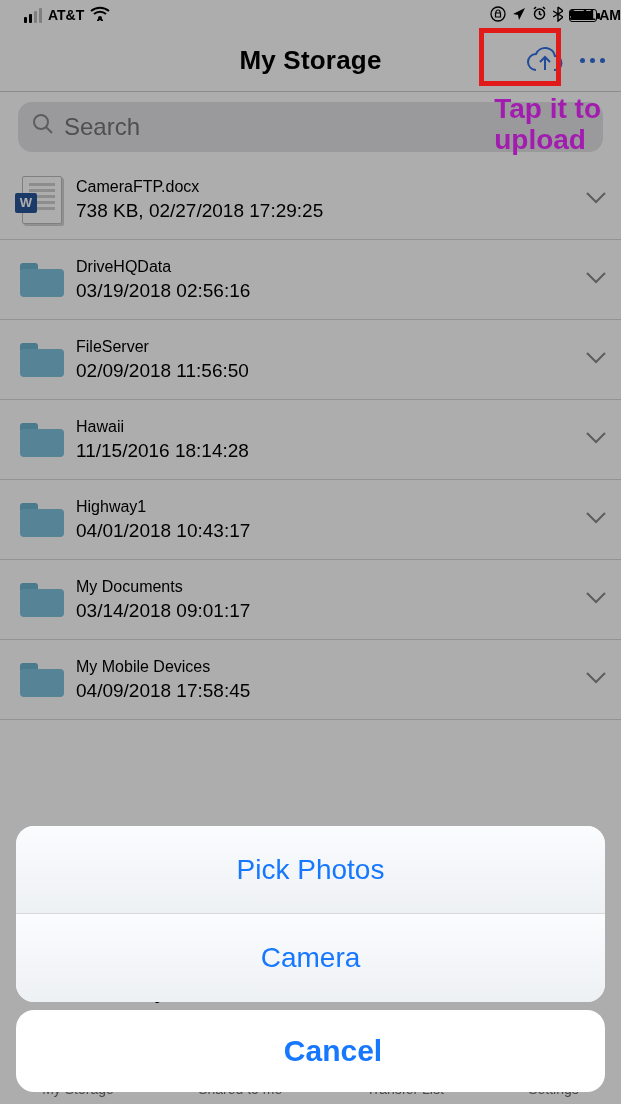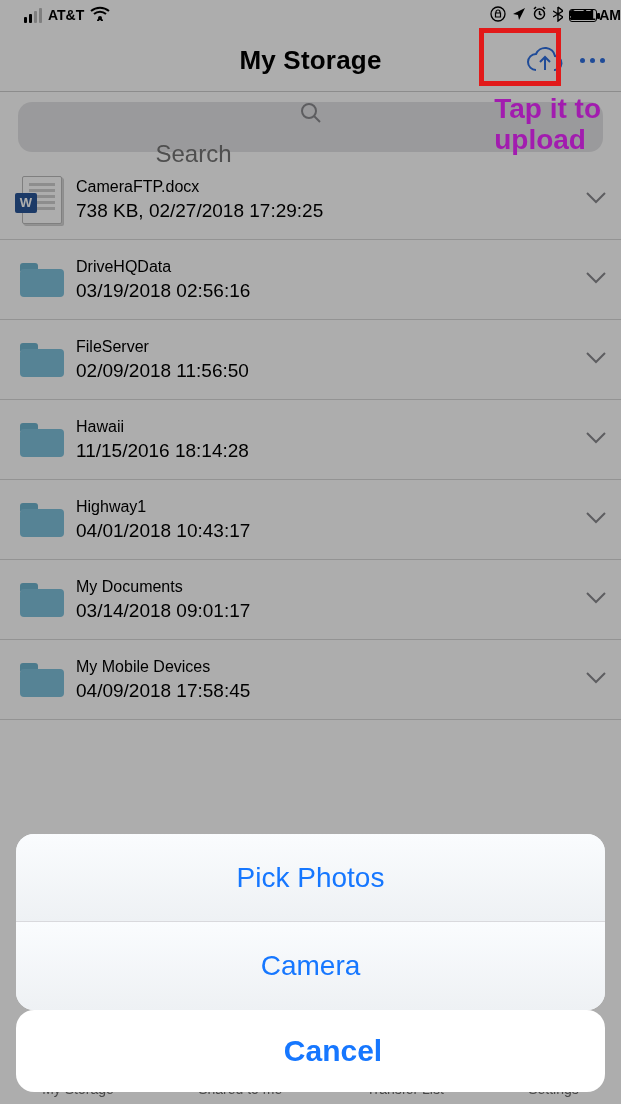--- a/index.html
+++ b/index.html
@@ -20,41 +20,41 @@
   .nav { height:62px; display:flex; align-items:center; justify-content:center; position:relative; border-bottom:1px solid #cfcfcf; }
   .nav-title { font-size:26px; font-weight:700; letter-spacing:0.2px; }
   .nav-actions { position:absolute; right:16px; top:50%; transform:translateY(-50%); display:flex; align-items:center; gap:14px; }
   .cloud-upload { width:42px; height:30px; display:flex; align-items:center; justify-content:center; }
   .more-dots { display:flex; gap:5px; }
   .more-dots span { width:5px; height:5px; border-radius:50%; background:#2f6fe0; }
   .red-box { position:absolute; right:60px; top:-2px; width:82px; height:58px; border:5px solid #e21a1a; z-index:60; }
   .red-text { position:absolute; right:20px; top:64px; color:#a21caf; font-size:28px; font-weight:700; text-align:left; line-height:1.1; z-index:60; }
   
   .search-wrap { padding:10px 18px 8px; }
-  .search { background:#e4e4e6; border-radius:14px; height:50px; display:flex; align-items:center; padding:0 14px; gap:10px; color:#8a8a8e; font-size:24px;flex-direction:column; }
+  .search { background:#e4e4e6; border-radius:14px; height:50px; display:flex; align-items:center; padding:0 14px; gap:10px; color:#8a8a8e; font-size:24px; }
   .search input { border:none; background:transparent; font-size:24px; flex:1; color:#8a8a8e; outline:none; }
   
   .list { }
   .row { display:flex; align-items:center; padding:10px 0 10px 12px; border-bottom:1px solid #d9d9d9; min-height:80px; position:relative; }
   .row .icon-slot { width:60px; display:flex; align-items:center; justify-content:center; }
   .row .texts { flex:1; padding-left:4px; }
   .row .title { font-size:16px; color:#000; margin-bottom:4px; }
   .row .sub { font-size:19px; color:#000000; }
   .row .chev { width:50px; text-align:center; }
   
   .folder { width:44px; height:34px; position:relative; }
   .folder::before { content:""; position:absolute; left:0; top:0; width:18px; height:8px; background:#6fb4cf; border-radius:3px 3px 0 0; }
   .folder::after { content:""; position:absolute; left:0; top:6px; width:44px; height:28px; background:#7fc2dc; border-radius:4px; }
   
   .worddoc { width:40px; height:48px; background:#fff; border:1px solid #bcbcbc; border-radius:2px; position:relative; box-shadow:1px 1px 0 #d8d8d8, 2px 2px 0 #d0d0d0; }
   .worddoc::before { content:""; position:absolute; top:6px; left:6px; right:6px; height:3px; background:#d0d0d0; box-shadow:0 6px 0 #d0d0d0, 0 12px 0 #d0d0d0, 0 18px 0 #d0d0d0, 0 24px 0 #d0d0d0; }
   .worddoc .badge { position:absolute; left:-8px; top:16px; width:22px; height:20px; background:#2a5699; color:#fff; font-size:13px; font-weight:700; display:flex; align-items:center; justify-content:center; border-radius:2px; }
   
   .sheet-wrap { position:absolute; left:0; right:0; bottom:0; z-index:70; padding:0 16px 12px; }
-  .sheet { background:#f2f4f7; border-radius:18px; overflow:hidden; margin-bottom:0; }
+  .sheet { background:#f2f4f7; border-radius:18px; overflow:hidden; margin-bottom:8px; }
   .sheet .opt { height:88px; display:flex; align-items:center; justify-content:center; font-size:28px; color:#1677ff; border-bottom:1px solid #d9d9dd; background:linear-gradient(#fafcfe,#eef1f4); }
   .sheet .opt:last-child { border-bottom:none; }
   .cancel-btn { background:#fff; border-radius:18px; height:82px; display:flex; align-items:center; justify-content:center; font-size:30px; font-weight:700; color:#1677ff;padding-left:45px; }
   
   .tabbar { position:absolute; bottom:0; left:0; right:0; height:30px; display:flex; justify-content:space-around; align-items:center; font-size:14px; color:#6b6b6b; z-index:10; }
   
   .peek { position:absolute; left:80px; bottom:100px; font-size:24px; color:#000; z-index:9; }
 </style>
 </head>
 <body>

